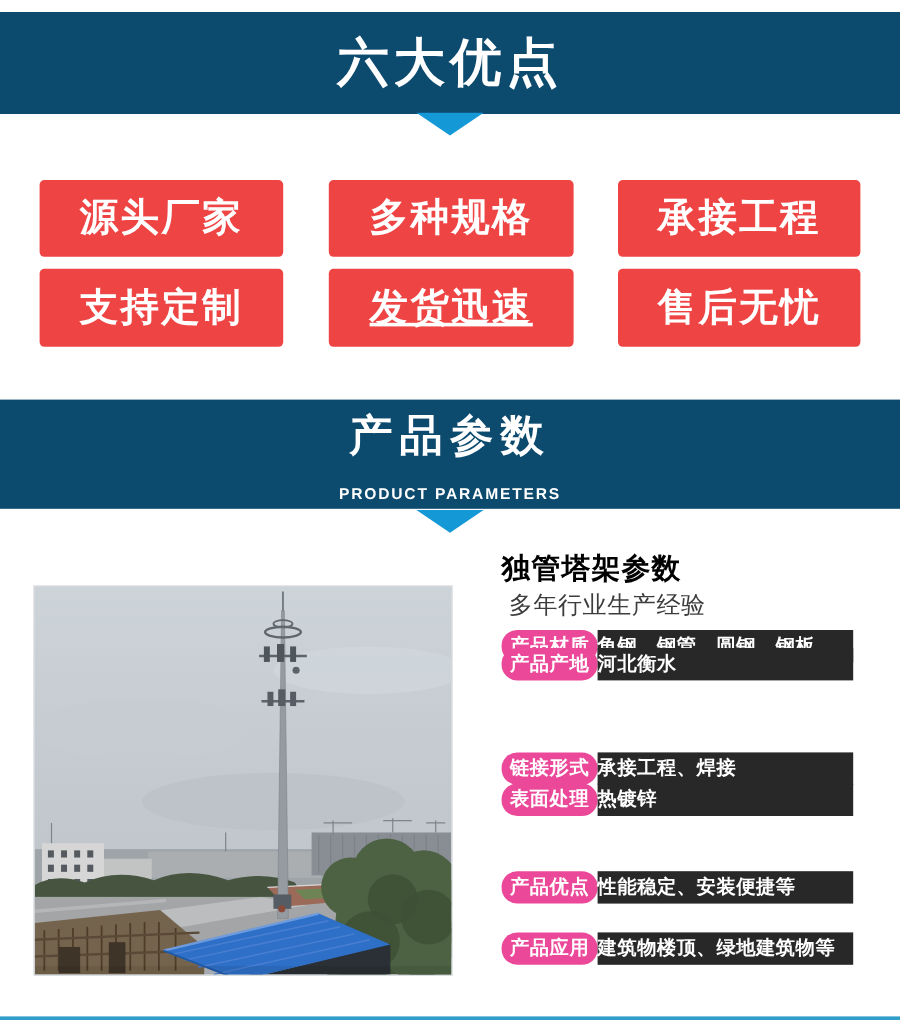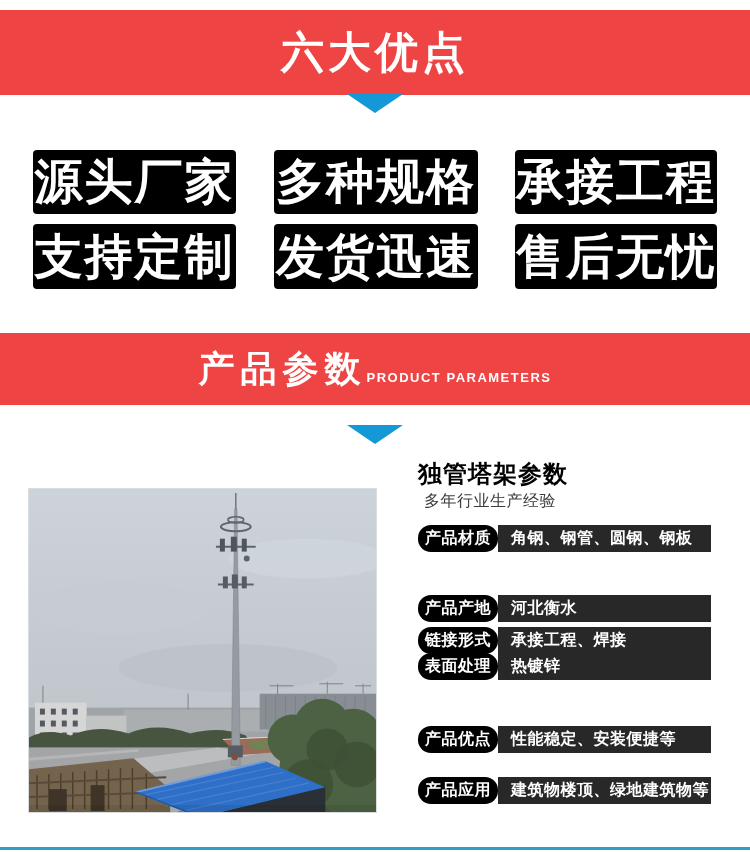--- a/index.html
+++ b/index.html
@@ -1,52 +1,52 @@
 <!DOCTYPE html>
 <html><head>
 <meta charset="utf-8">
 <style>
   html,body{margin:0;padding:0;background:#ffffff;}
   .page{position:relative;width:750px;height:852px;background:#ffffff;overflow:hidden;
         font-family:"Liberation Sans","DejaVu Sans",sans-serif;}
   
-  .banner{position:absolute;left:0;width:750px;background:#ef4444;color:#fff;}
+  .banner{position:absolute;left:0;width:750px;background:#0c4a6e;color:#fff;}
   .banner-top{top:10px;height:85px;display:flex;align-items:center;justify-content:center;}
   .banner-top .t{font-size:43px;font-weight:bold;letter-spacing:4px;}
-  .banner-params{top:333px;height:72px;display:flex;flex-direction:row;align-items:center;justify-content:center;}
+  .banner-params{top:333px;height:91px;display:flex;flex-direction:column;align-items:center;justify-content:center;}
   .banner-params .t{font-size:36px;font-weight:bold;letter-spacing:6px;}
   .banner-params .sub{font-size:13px;font-weight:bold;letter-spacing:1.5px;margin-top:16px;}
   .tri{position:absolute;left:347px;width:0;height:0;
        border-left:28px solid transparent;border-right:28px solid transparent;
        border-top:19px solid #1598d6;}
   .tri1{top:94px;}
   .tri2{top:425px;}
   
-  .feature-btn{position:absolute;background:#000000;border-radius:4px;color:#fff;
+  .feature-btn{position:absolute;background:#ef4444;border-radius:4px;color:#fff;
         display:flex;align-items:center;justify-content:center;
-        font-size:48px;font-weight:bold;letter-spacing:2px;}
+        font-size:32px;font-weight:bold;letter-spacing:2px;}
   .fb1{left:33px;top:150px;width:203px;height:64px;}
   .fb2{left:274px;top:150px;width:204px;height:64px;}
   .fb3{left:515px;top:150px;width:202px;height:64px;}
   .fb4{left:33px;top:224px;width:203px;height:65px;}
-  .fb5{left:274px;top:224px;width:204px;height:65px;}
+  .fb5{left:274px;top:224px;width:204px;height:65px;text-decoration:underline;}
   .fb6{left:515px;top:224px;width:202px;height:65px;}
   
   .photo{position:absolute;left:28px;top:488px;width:349px;height:325px;
          border:1px solid #d9dcde;box-sizing:border-box;background:#c7ced4;}
   .photo svg{display:block;width:100%;height:100%;}
   
   .spec-title{position:absolute;left:418px;top:458px;font-size:24px;font-weight:bold;color:#000000;letter-spacing:1px;}
-  .spec-sub{position:absolute;left:424px;top:491px;font-size:16px;color:#3d3d3d;letter-spacing:0.5px;}
+  .spec-sub{position:absolute;left:424px;top:491px;font-size:20px;color:#3d3d3d;letter-spacing:0.5px;}
   .spec-row{position:absolute;left:418px;width:293px;height:27px;display:flex;}
-  .r1{top:525px;} .r2{top:595px;justify-content:flex-end;} .r3{top:627px;} .r4{top:653px;} .r5{top:726px;justify-content:space-between;} .r6{top:777px;}
-  .spec-label{width:80px;flex:0 0 80px;background:#000000;color:#fff;font-size:16px;font-weight:bold;
+  .r1{top:525px;} .r2{top:540px;justify-content:flex-end;} .r3{top:627px;} .r4{top:653px;} .r5{top:726px;justify-content:space-between;} .r6{top:777px;}
+  .spec-label{width:80px;flex:0 0 80px;background:#ec4899;color:#fff;font-size:16px;font-weight:bold;
         display:flex;align-items:center;justify-content:center;letter-spacing:0.5px;border-radius:13px;}
   .spec-value{flex:1;background:#282828;color:#fff;font-size:16px;font-weight:bold;
-        display:flex;align-items:center;padding-left:13px;letter-spacing:0.5px;white-space:nowrap;}
+        display:flex;align-items:center;padding-left:0;letter-spacing:0.5px;white-space:nowrap;}
   .bottom-line{position:absolute;left:0;top:847px;width:750px;height:3px;background:#2f9fca;}
 </style>
 </head>
 <body>
 
 <div class="page">
 
   <div class="banner banner-top">
     <div class="t">六大优点</div>
   </div>

